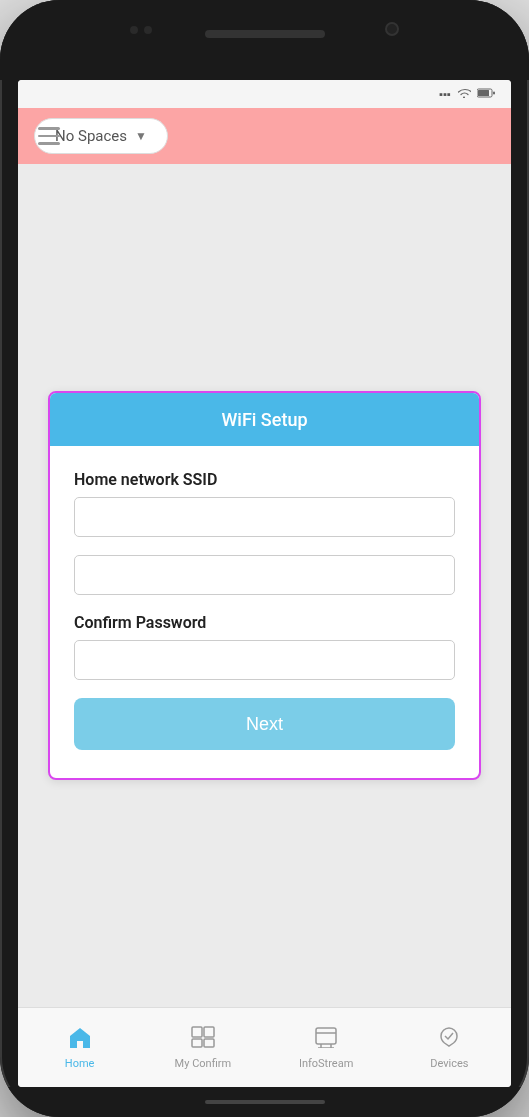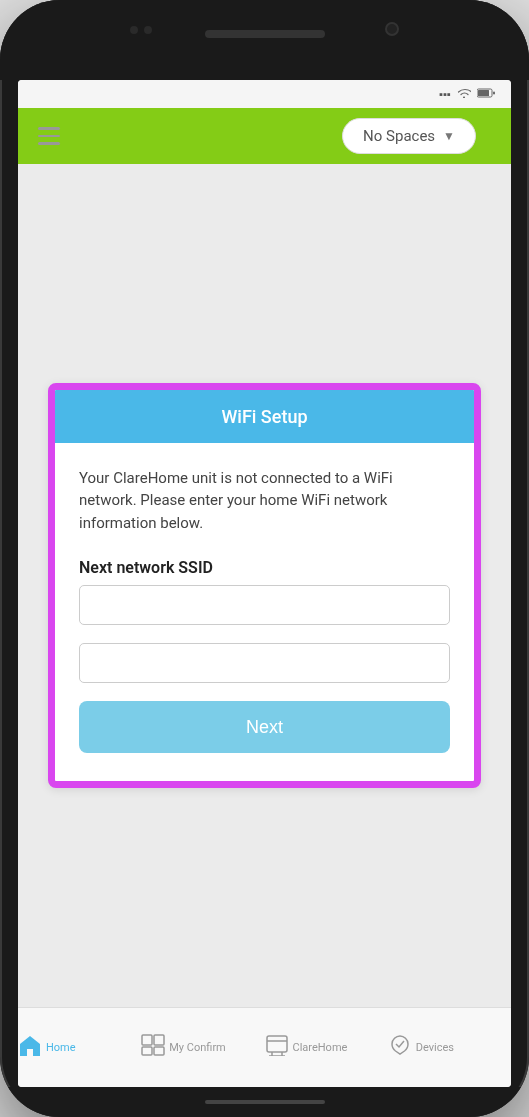--- a/index.html
+++ b/index.html
@@ -101,25 +101,25 @@
     }
 
     .status-icon {
       font-size: 11px;
       color: #555;
     }
 
     
     .app-header {
       width: 100%;
-      background: #84cc16;
-      padding: 10px 35px;
-      display: flex;
-      align-items: center;
-      justify-content: flex-end;
+      background: #fca5a5;
+      padding: 10px 16px;
+      display: flex;
+      align-items: center;
+      justify-content: flex-start;
       position: relative;
       flex-shrink: 0;
     }
 
     .hamburger-btn {
       position: absolute;
       left: 20px;
       display: flex;
       flex-direction: column;
       gap: 5px;
@@ -164,21 +164,21 @@
       justify-content: center;
       padding: 20px 30px;
     }
 
     
     .wifi-card {
       width: 100%;
       background: white;
       border-radius: 8px;
       overflow: hidden;
-      border: 7px solid #d946ef;
+      border: 2px solid #d946ef;
       box-shadow: 0 2px 10px rgba(0,0,0,0.1);
     }
 
     .wifi-card-header {
       background: #4ab8e8;
       padding: 16px;
       text-align: center;
     }
 
     .wifi-card-title {
@@ -241,21 +241,21 @@
       background: #f8f8f8;
       border-top: 1px solid #ddd;
       display: flex;
       align-items: center;
       justify-content: space-around;
       flex-shrink: 0;
     }
 
     .nav-item {
       display: flex;
-      flex-direction: row;
+      flex-direction: column;
       align-items: center;
       gap: 4px;
       cursor: pointer;
       flex: 1;
     }
 
     .nav-icon {
       font-size: 22px;
     }
 
@@ -338,31 +338,34 @@
     </div>
 
     <div class="main-content">
       <div class="wifi-card">
 
         <div class="wifi-card-header">
           <span class="wifi-card-title">WiFi Setup</span>
         </div>
 
         <div class="wifi-card-body">
-          <p class="wifi-description">Your ClareHome unit is not connected to a WiFi network. Please enter your home WiFi network information below.</p>
 
           <div class="form-field">
-            <label class="field-label">Next network SSID</label>
+            <label class="field-label">Home network SSID</label>
             <input class="field-input" type="text" placeholder="" style="">
           </div>
 
           <div class="form-field">
             <input class="field-input" type="password" placeholder="" style="">
           </div>
 
+          <div class="form-field">
+            <label class="field-label">Confirm Password</label>
+            <input class="field-input" type="password" placeholder="" style="">
+          </div>
 
           <button class="next-button">Next</button>
         </div>
       </div>
     </div>
 
     <div class="bottom-nav">
       <div class="nav-item active">
         <span class="nav-icon">
           <svg width="24" height="22" viewBox="0 0 24 22" fill="#4ab8e8">
@@ -387,21 +390,21 @@
       <div class="nav-item">
         <span class="nav-icon">
           <svg width="24" height="22" viewBox="0 0 24 22" fill="none" stroke="#999" stroke-width="1.5">
             <rect x="2" y="2" width="20" height="16" rx="2"></rect>
             <line x1="2" y1="7" x2="22" y2="7"></line>
             <line x1="7" y1="18" x2="7" y2="22"></line>
             <line x1="17" y1="18" x2="17" y2="22"></line>
             <line x1="4" y1="22" x2="20" y2="22"></line>
           </svg>
         </span>
-        <span class="nav-label">ClareHome</span>
+        <span class="nav-label">InfoStream</span>
       </div>
 
       <div class="nav-item">
         <span class="nav-icon">
           <svg width="24" height="22" viewBox="0 0 24 22" fill="none" stroke="#999" stroke-width="1.5">
             <path d="M12 2C8 2 4 5.5 4 10c0 3 1.5 5.5 3.5 7L12 20l4.5-3C18.5 15.5 20 13 20 10c0-4.5-4-8-8-8z"></path>
             <polyline points="8,10 11,13 16,7" stroke="#999" stroke-width="1.5" fill="none"></polyline>
           </svg>
         </span>
         <span class="nav-label">Devices</span>

